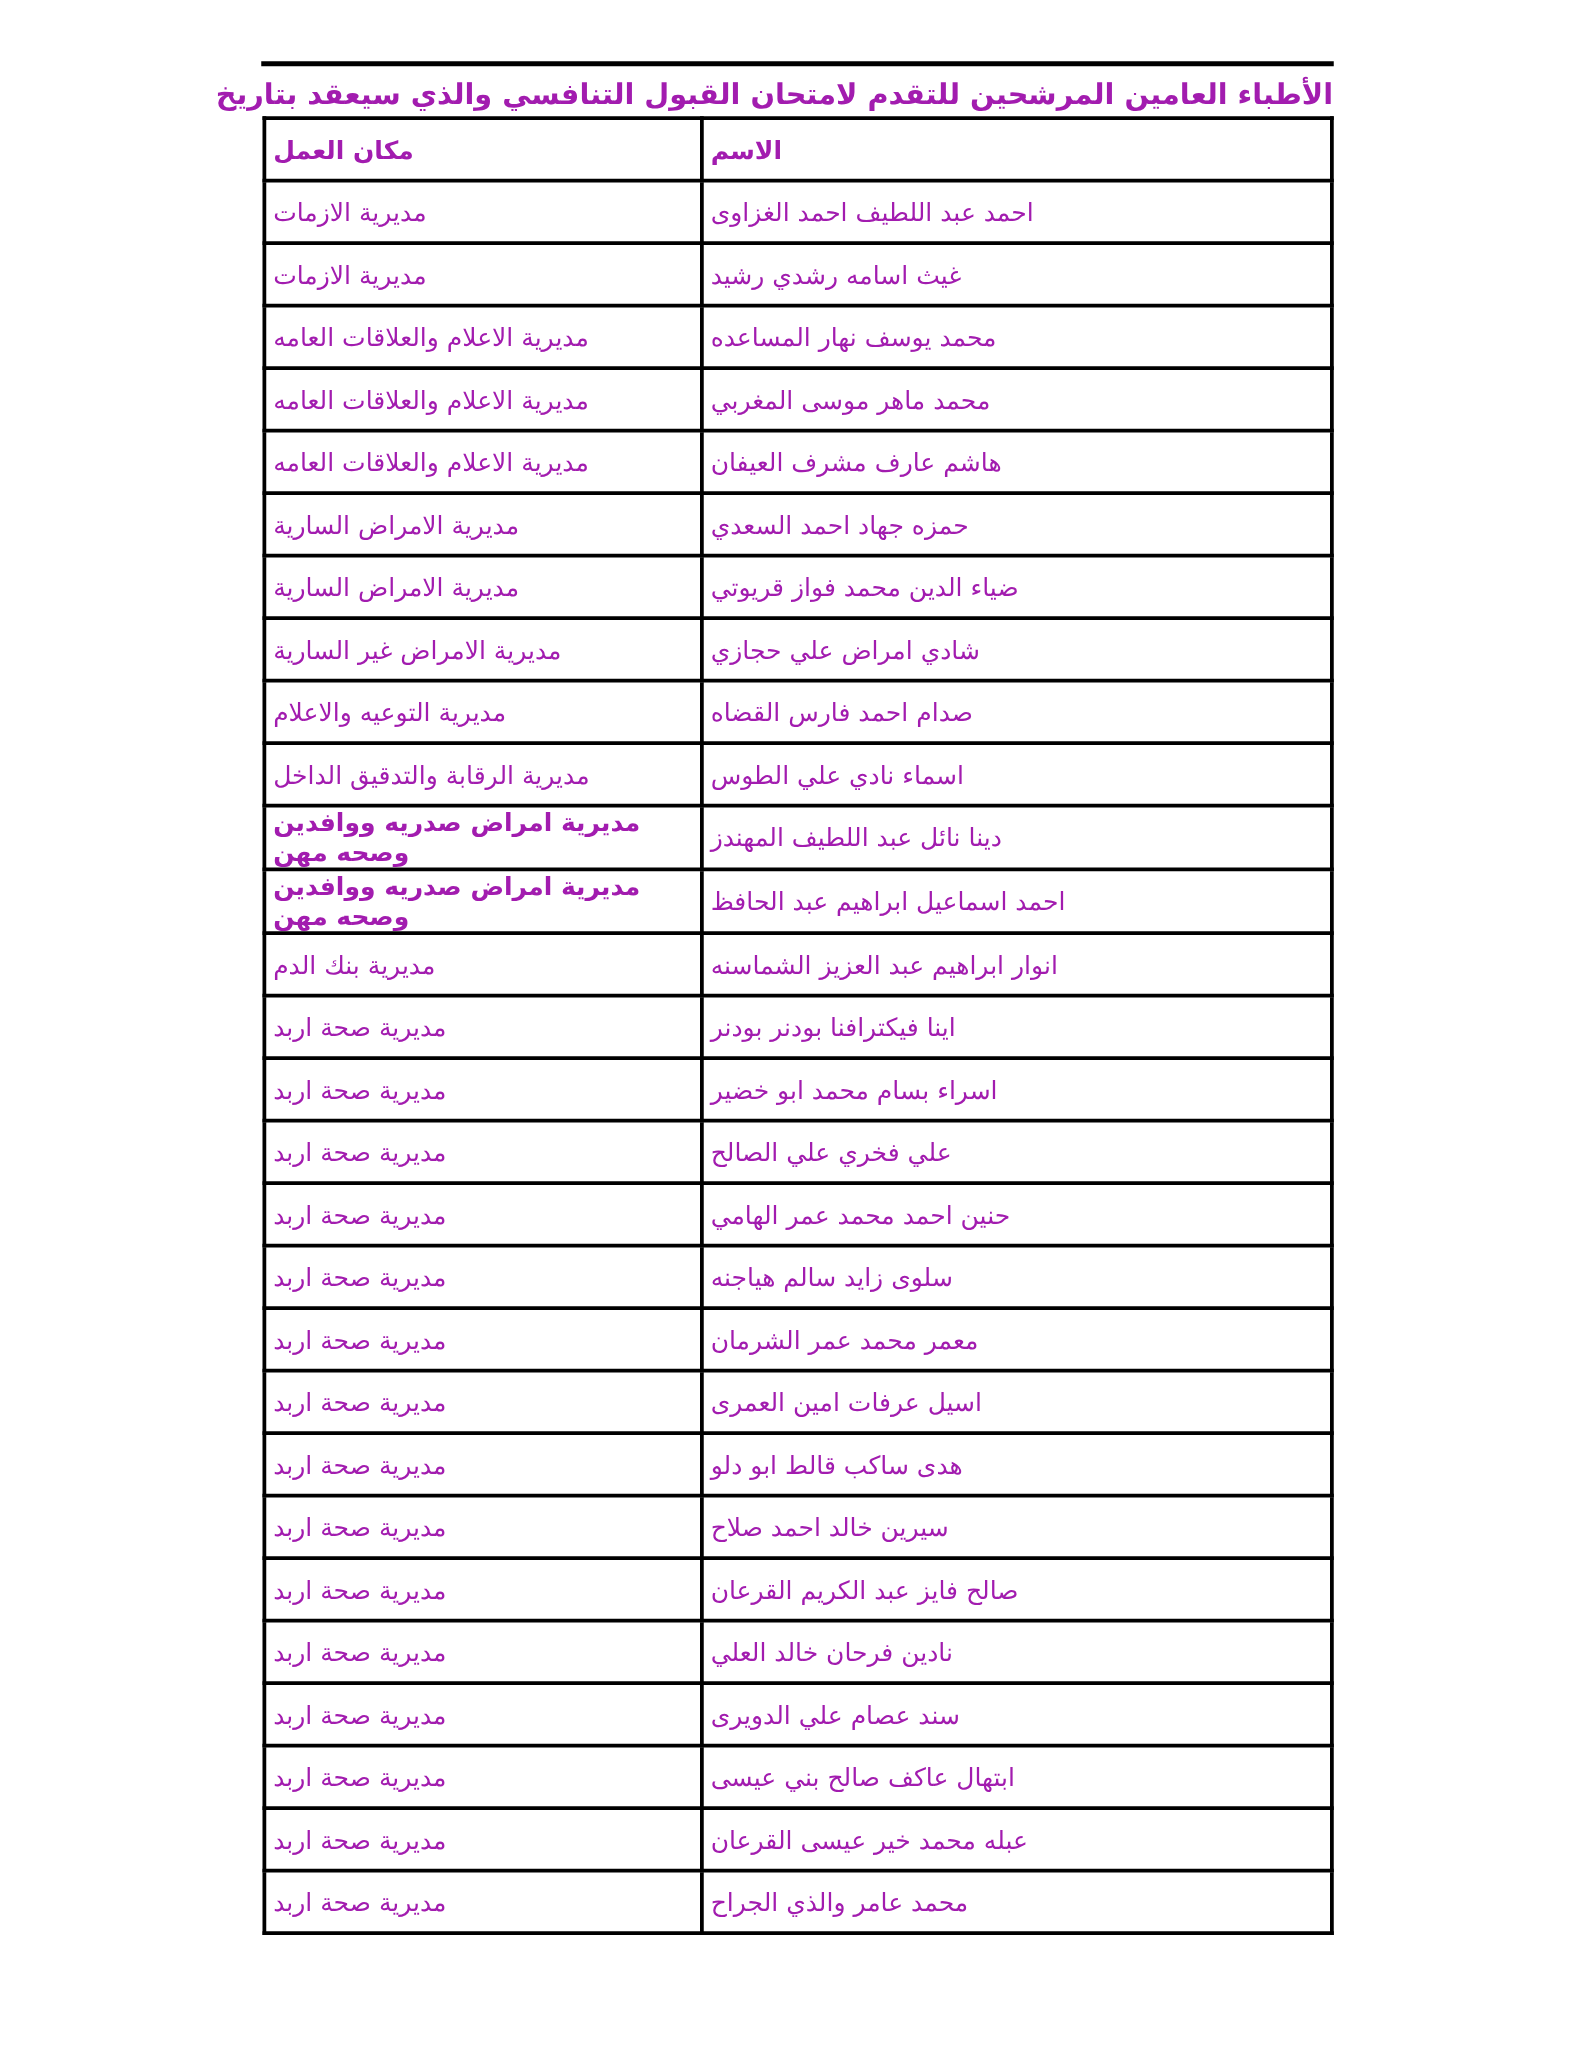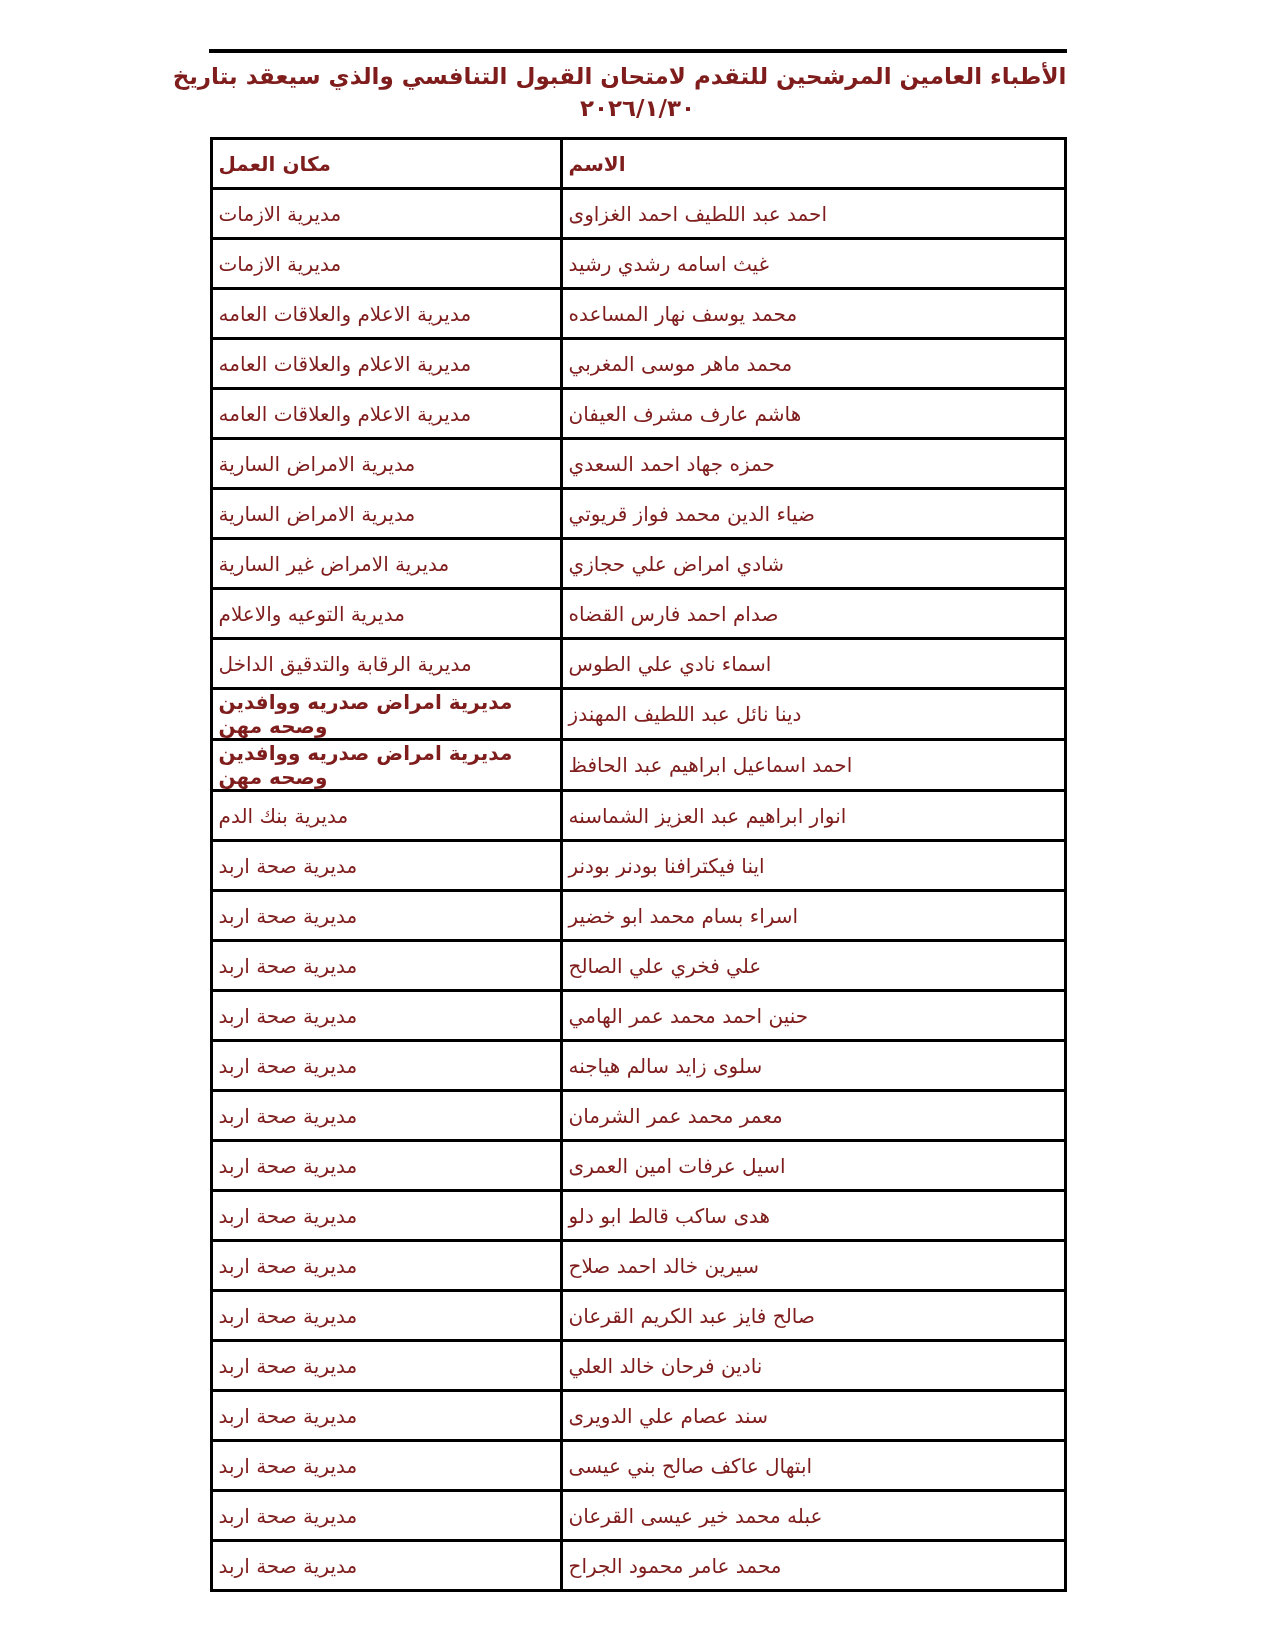--- a/index.html
+++ b/index.html
@@ -6,21 +6,21 @@
     margin: 0;
     padding: 0;
     background: #ffffff;
   }
   .page {
     position: relative;
     width: 1275px;
     height: 1650px;
     background: #ffffff;
     direction: rtl;
-    color: #7f1d1d;
+    color: #a21caf;
     font-family: "DejaVu Sans", sans-serif;
     overflow: hidden;
   }
   .doc {
     width: 858px;
     margin: 0 auto;
     padding-top: 49px;
   }
   .title-rule {
     border: none;
@@ -69,21 +69,20 @@
 </head>
 <body>
 
 <div class="page">
   <div class="doc">
 
     <hr class="title-rule">
 
     <h1 class="doc-title">الأطباء العامين المرشحين للتقدم لامتحان القبول التنافسي والذي سيعقد بتاريخ</h1>
 
-    <div class="doc-date">٢٠٢٦/١/٣٠</div>
 
     <table class="roster">
       <colgroup>
         <col style="width:504px">
         <col style="width:350px">
       </colgroup>
       <thead>
         <tr>
           <th>الاسم</th>
           <th>مكان العمل</th>
@@ -219,20 +218,20 @@
     <td>ابتهال عاكف صالح بني عيسى</td>
     <td>مديرية صحة اربد</td>
   </tr>
 
   <tr>
     <td>عبله محمد خير عيسى القرعان</td>
     <td>مديرية صحة اربد</td>
   </tr>
 
   <tr>
-    <td>محمد عامر محمود الجراح</td>
+    <td>محمد عامر والذي الجراح</td>
     <td>مديرية صحة اربد</td>
   </tr>
 </tbody>
     </table>
 
   </div>
 </div>
 
 </body></html>

